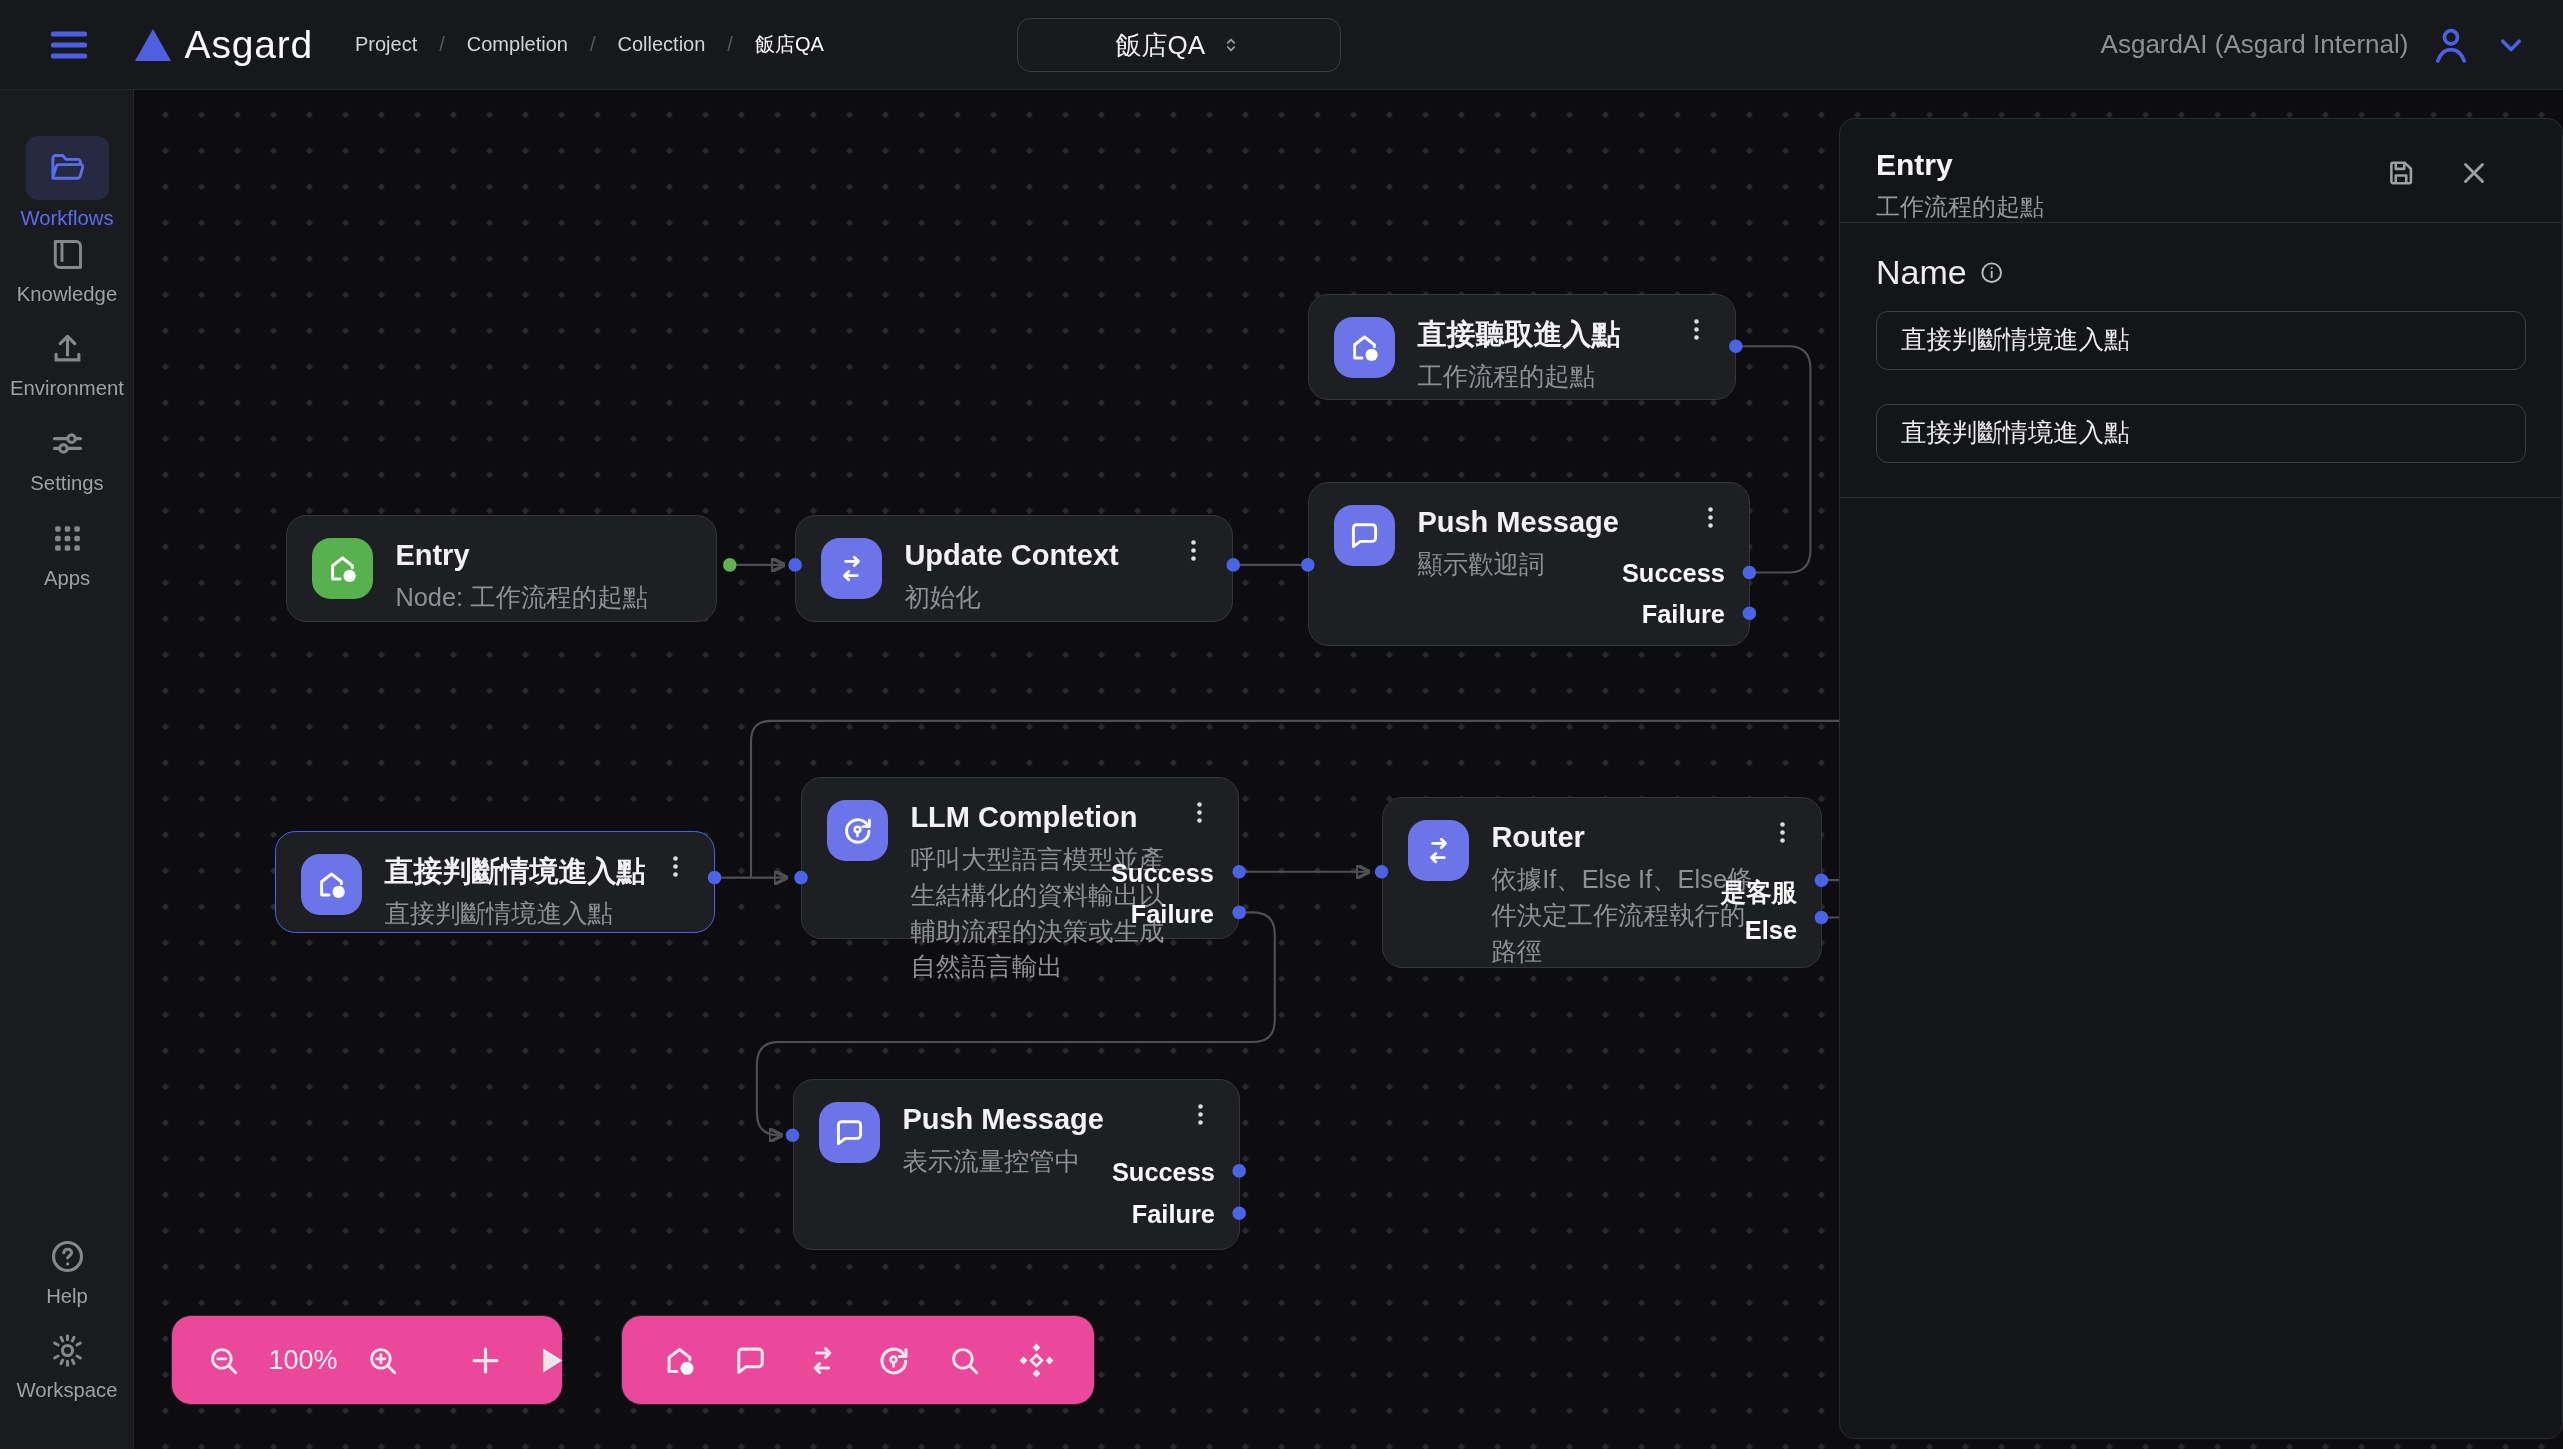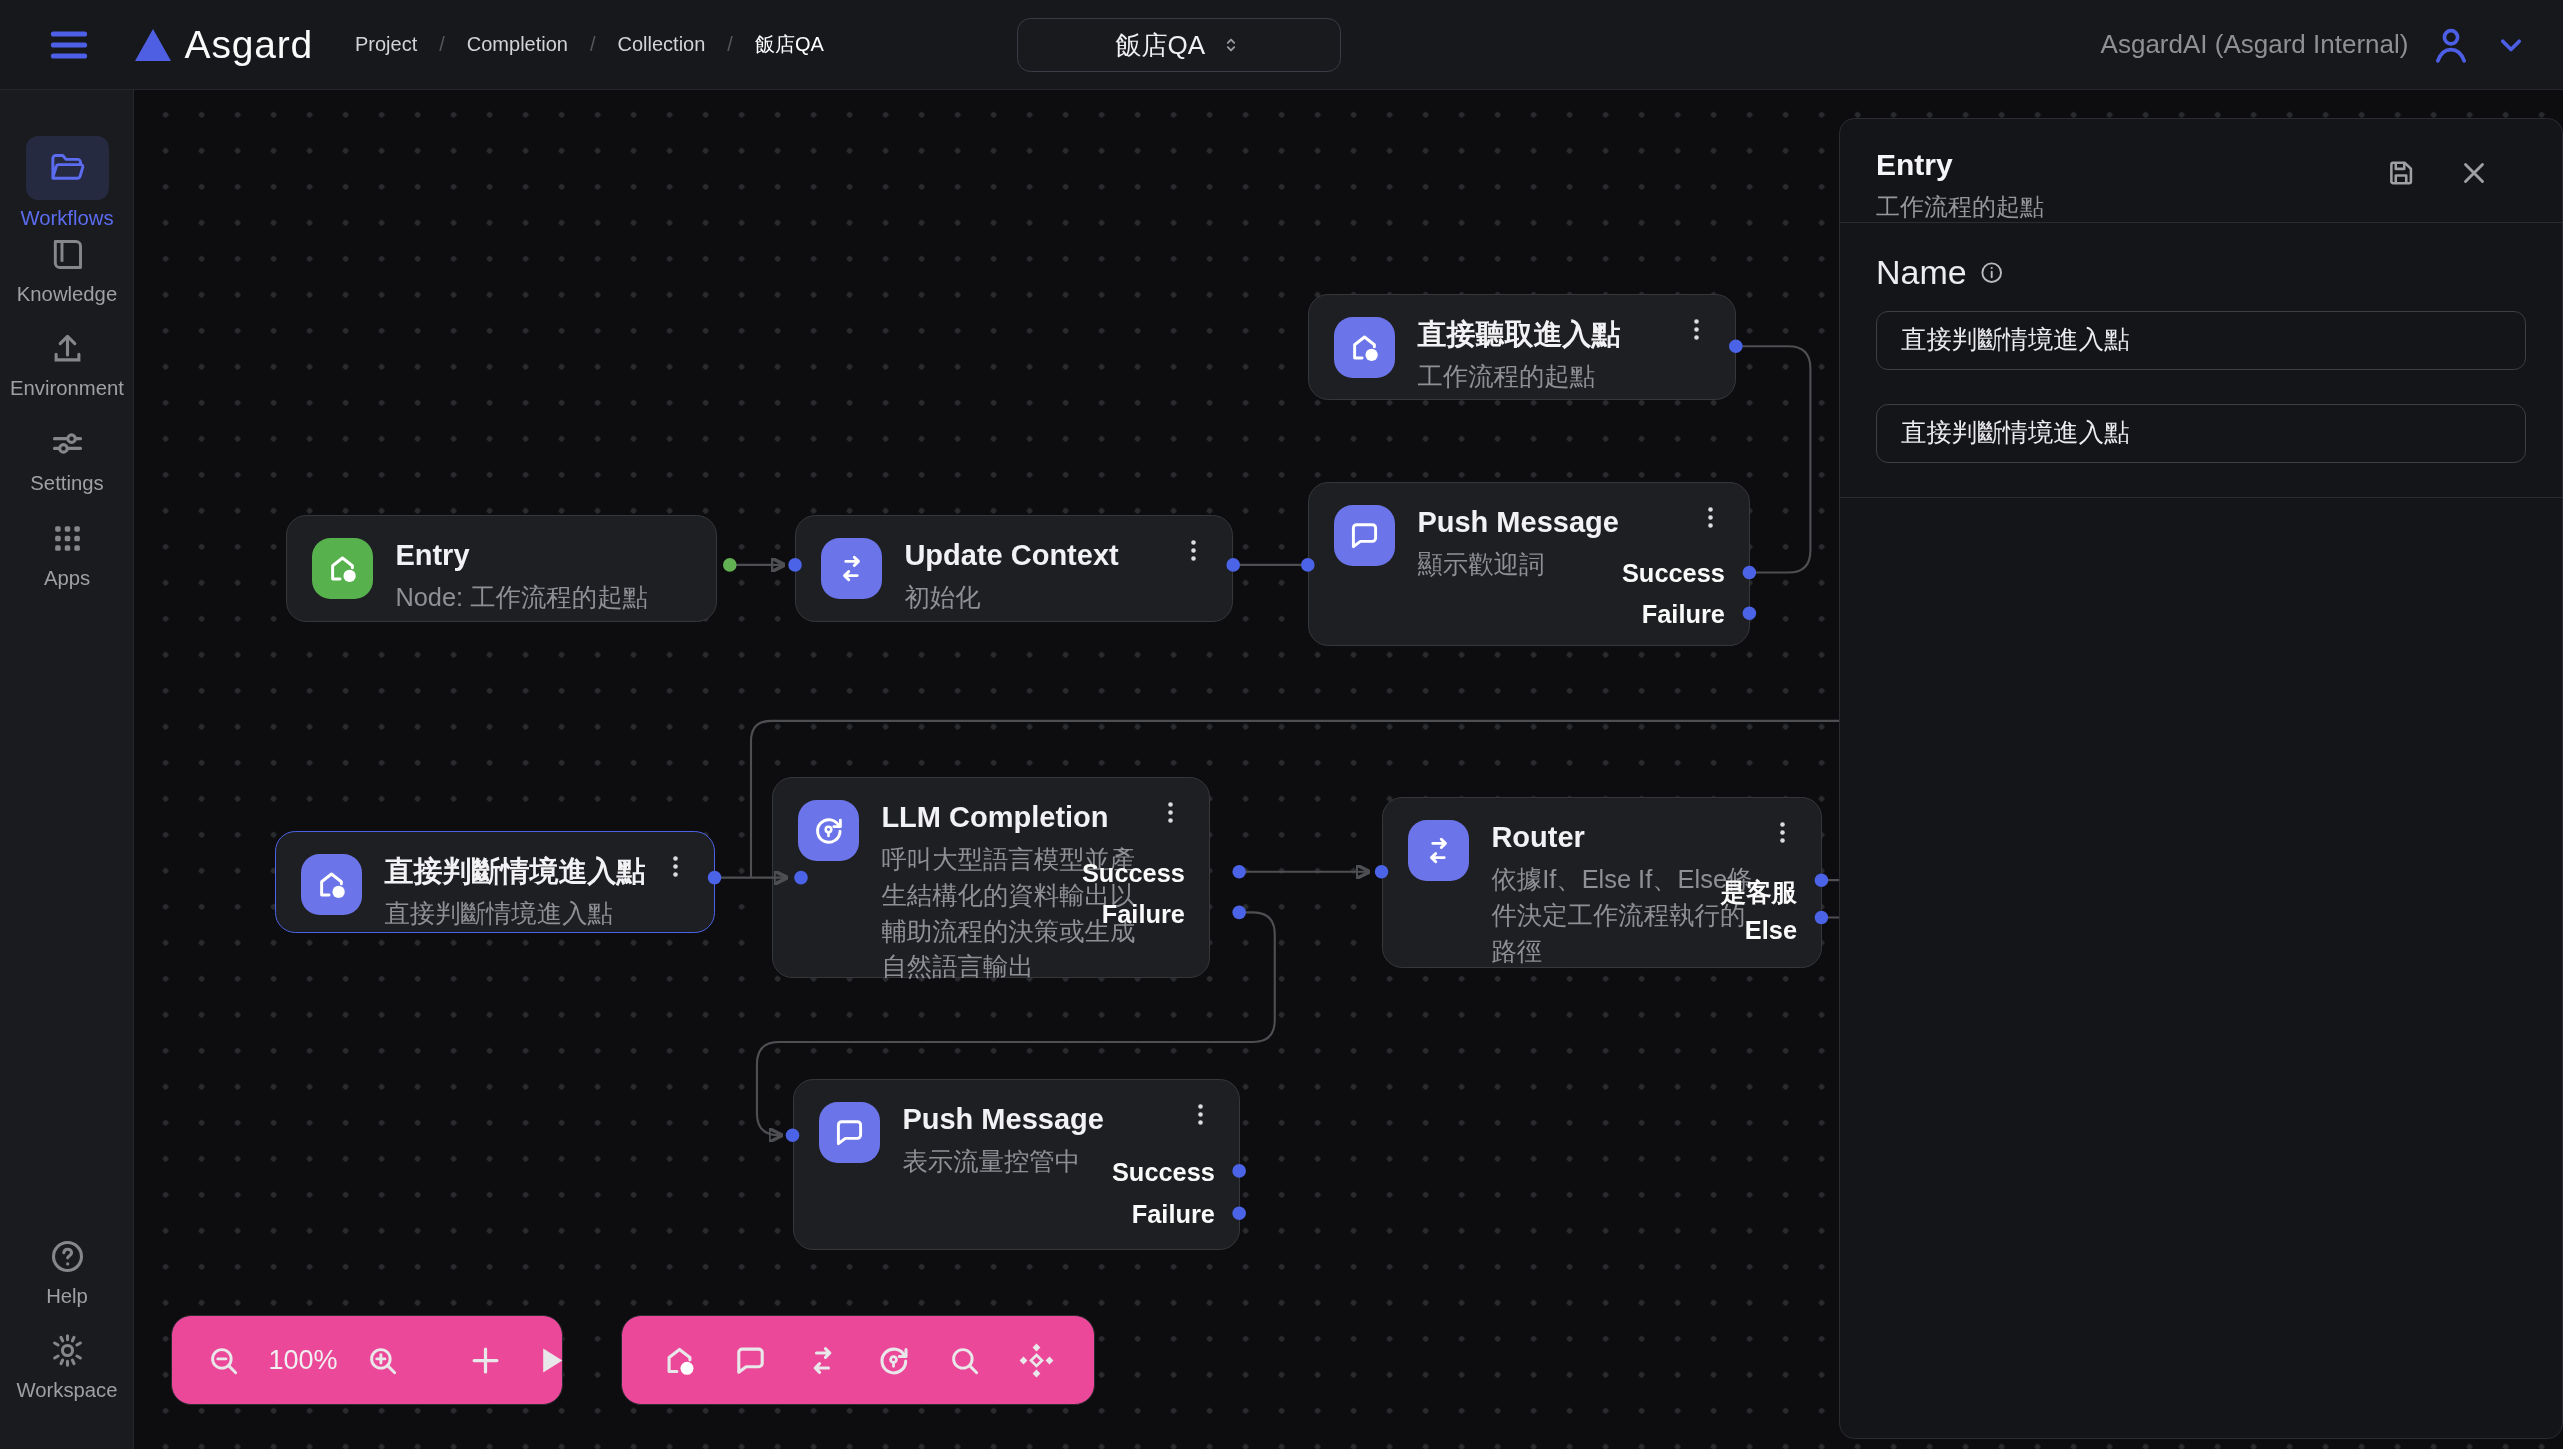--- a/index.html
+++ b/index.html
@@ -369,21 +369,21 @@
         </div>
       <div class="node-body">
         <div class="node-title">直接判斷情境進入點</div>
         <div class="node-sub">直接判斷情境進入點</div>
       </div>
       <div class="kebab"><svg viewBox="0 0 24 24">
             <use href="#i-kebab"></use>
           </svg></div>
     </div>
 
-    <div class="node" style="left:638px;top:687px;width:438px;height:201px">
+    <div class="node" style="left:667px;top:687px;width:438px;height:162px">
       <div class="node-icon indigo">
           <svg viewBox="0 0 24 24">
             <use href="#i-refreshbulb"></use>
           </svg>
         </div>
       <div class="node-body" style="width:256px">
         <div class="node-title">LLM Completion</div>
         <div class="node-sub">呼叫大型語言模型並產生結構化的資料輸出以輔助流程的決策或生成自然語言輸出</div>
       </div>
       <div class="kebab"><svg viewBox="0 0 24 24">

